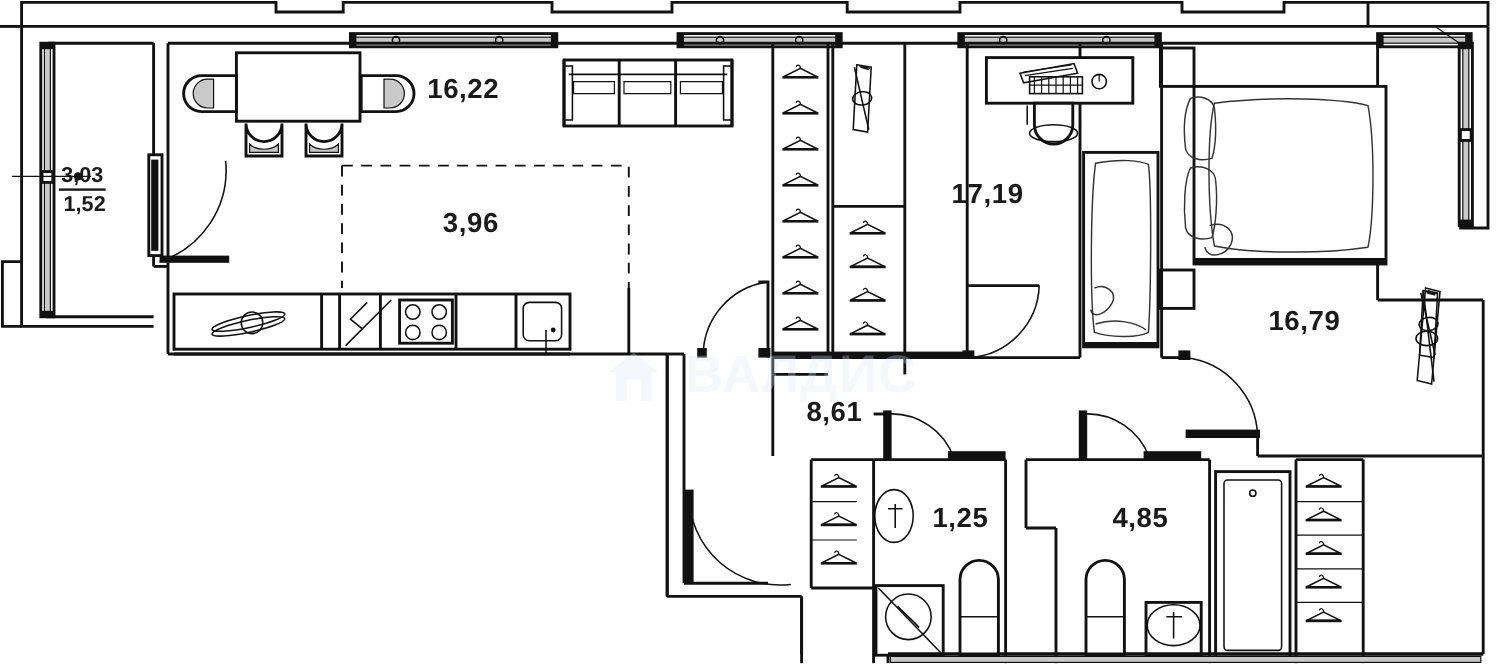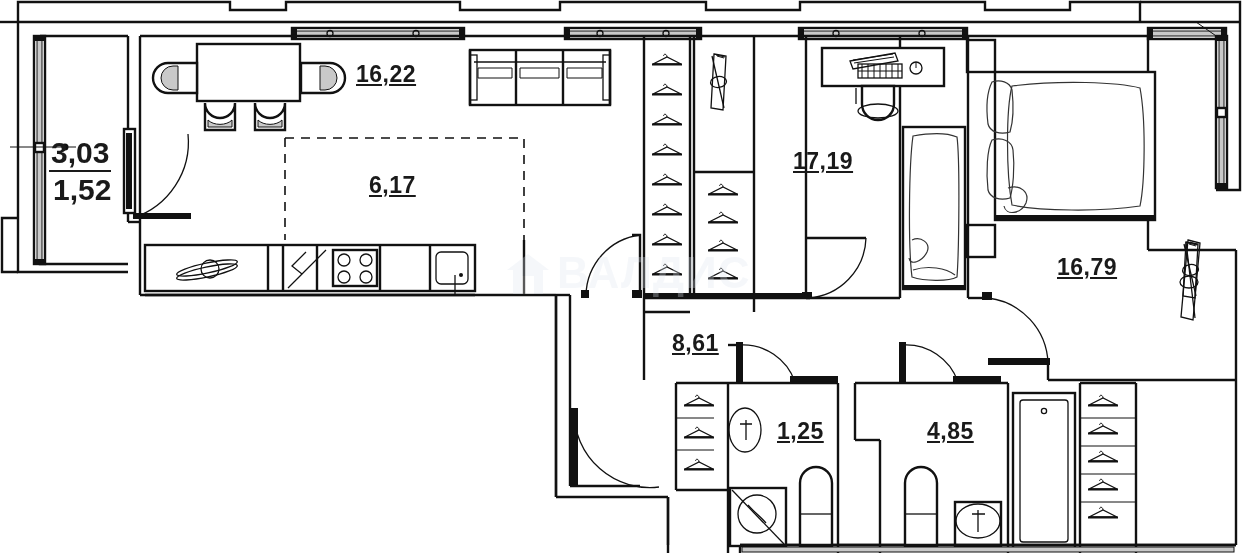--- a/index.html
+++ b/index.html
@@ -27,47 +27,48 @@
   }
   .area-label {
     position: absolute;
     font-family: "Liberation Sans", sans-serif;
     font-weight: 700;
     color: #1a1a1a;
     white-space: nowrap;
     letter-spacing: 0.5px;
     line-height: 1;
   }
-  .area-lg { font-size: 23px; text-decoration: underline; }
+  .area-lg { font-size: 23px; }
   .frac {
     position: absolute;
     font-family: "Liberation Sans", sans-serif;
     font-weight: 700;
     color: #1a1a1a;
     text-align: center;
     line-height: 1.06;
-    font-size: 30px;
+    font-size: 18px;
   }
   .frac .num {
     display: block;
     padding: 0 2px 1px 2px;
     border-bottom: 2.5px solid #1a1a1a;
   }
   .frac .den {
     display: block;
     padding-top: 2px;
     text-align: right;
   }
   .watermark {
     position: absolute;
     display: flex;
     align-items: center;
-    gap: 6px;
+    gap: 20px;
     opacity: 0.30;
     pointer-events: none;
+    margin-top: 40px;
   }
   .watermark .wm-text {
     font-family: "Liberation Sans", sans-serif;
     font-size: 44px;
     font-weight: 700;
     color: #dfe6ef;
     letter-spacing: 1px;
   }
 </style>
 </head>
@@ -500,21 +501,21 @@
       <rect class="gr" x="742" y="547" width="492" height="5"></rect>
     </g>
   </svg>
 
   <div class="frac" style="left:49px; top:137px;">
     <span class="num">3,03</span>
     <span class="den">1,52</span>
   </div>
 
   <div class="area-label area-lg" style="left:356px; top:63px;">16,22</div>
-  <div class="area-label area-lg" style="left:369px; top:174px;">6,17</div>
+  <div class="area-label area-lg" style="left:369px; top:174px;">3,96</div>
   <div class="area-label area-lg" style="left:793px; top:150px;">17,19</div>
   <div class="area-label area-lg" style="left:1057px; top:256px;">16,79</div>
   <div class="area-label area-lg" style="left:672px; top:332px;">8,61</div>
   <div class="area-label area-lg" style="left:777px; top:420px;">1,25</div>
   <div class="area-label area-lg" style="left:927px; top:420px;">4,85</div>
 
   <div class="watermark" style="left:505px; top:248px;">
     <svg width="46" height="46" viewBox="0 0 46 46">
       <path d="M23 4 L44 20 L38 20 L38 44 L8 44 L8 20 L2 20 Z" fill="#dfe6ef"></path>
       <rect x="17" y="26" width="12" height="18" fill="#ffffff"></rect>

